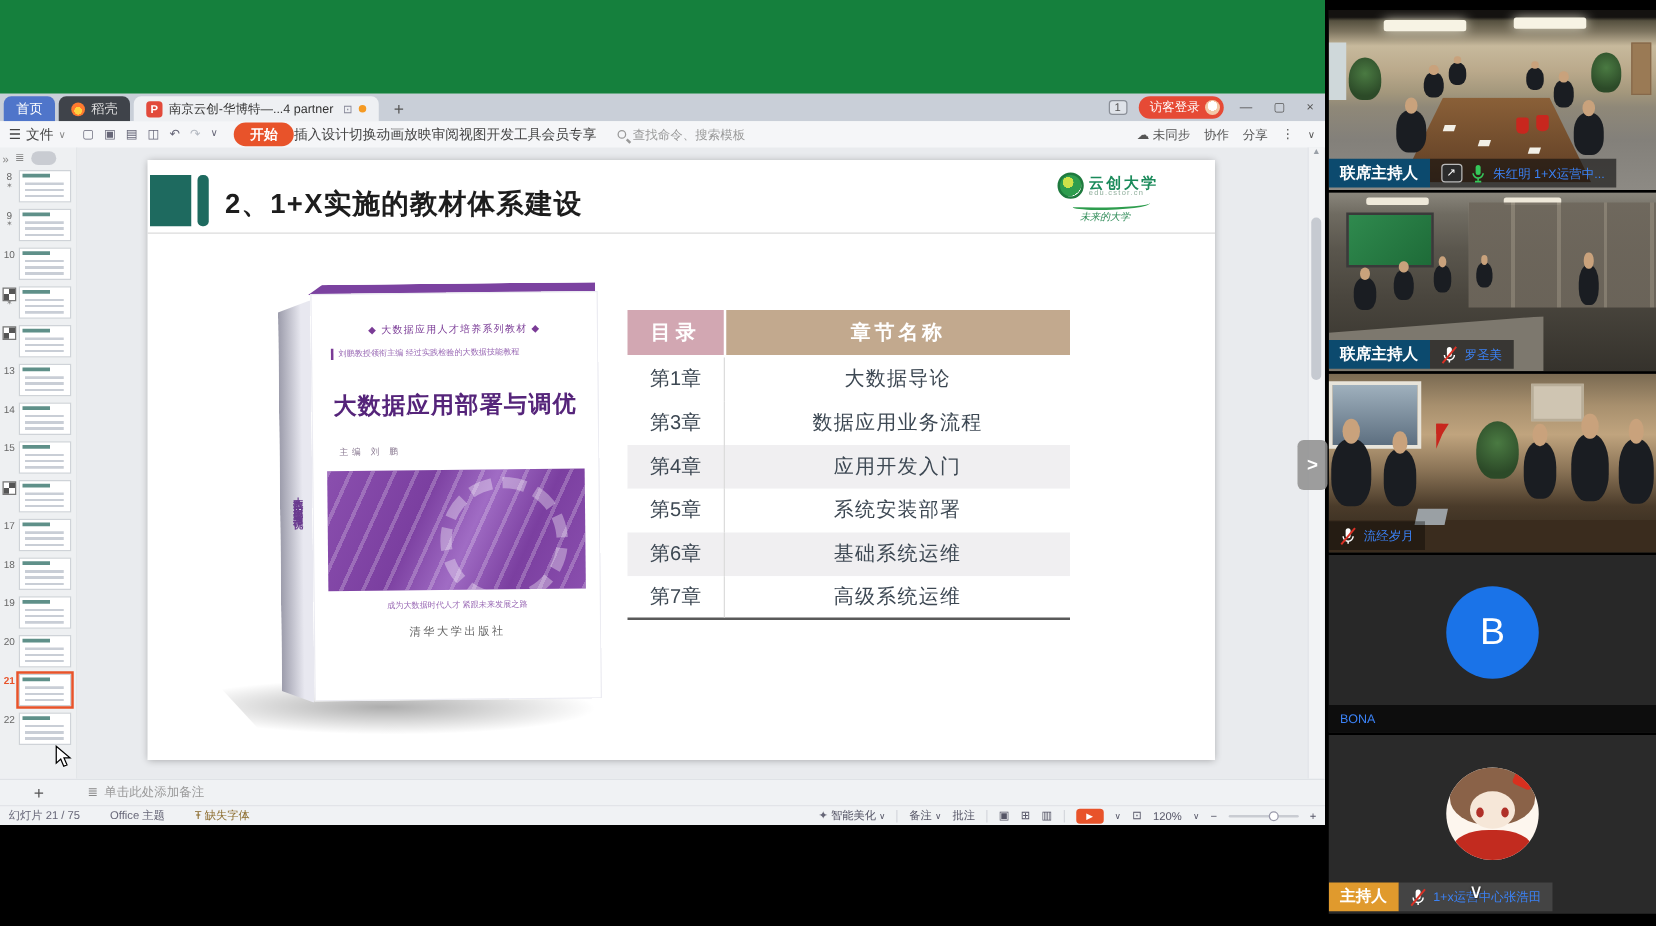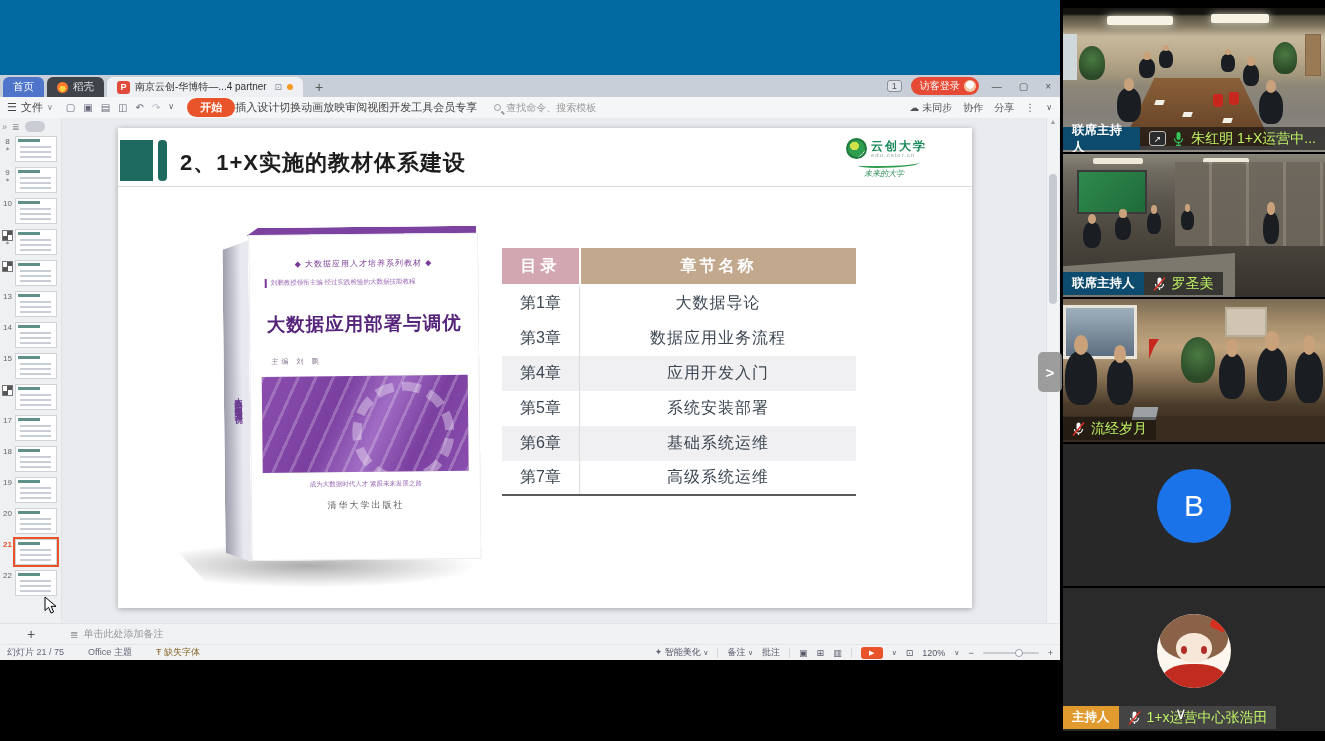--- a/index.html
+++ b/index.html
@@ -1,21 +1,21 @@
 <!DOCTYPE html>
 <html><head>
 <meta charset="utf-8">
 <style>
 * { box-sizing:border-box; margin:0; padding:0; }
 body { margin:0; background:#000; }
 .root { position:relative; width:1325px; height:741px; background:#000; overflow:hidden;
         font-family:"Liberation Sans","DejaVu Sans",sans-serif; }
 
 
-.screen-share { position:absolute; left:0; top:0; width:1060px; height:640px; background:#0369a1; }
+.screen-share { position:absolute; left:0; top:0; width:1060px; height:640px; background:#15803d; }
 .wps { position:absolute; left:0; top:75px; width:1060px; height:585px; background:#f5f6f8; }
 
 
 .tabbar { height:22px; background:#c9cfd8; display:flex; align-items:flex-end; padding-left:3px; position:relative; }
 .tab { height:20px; display:flex; align-items:center; gap:5px; font-size:10.5px; padding:0 10px;
        border-radius:6px 6px 0 0; margin-right:3px; white-space:nowrap; }
 .tab-home { background:#4f75ca; color:#fff; }
 .tab-docer { background:#3f434a; color:#ddd; }
 .flame { width:11px; height:11px; border-radius:50%; background:radial-gradient(circle at 50% 60%, #ffd23f 0 35%, #ff7a2f 36%); }
 .tab-doc { background:#eef0f3; color:#333; width:196px; }
@@ -186,21 +186,21 @@
    border-top:8px solid #c8271e; }
 .s3-table { position:absolute; left:0; right:0; bottom:0; height:26px; background:#3a2c1e; }
 .s3-laptop { position:absolute; left:70px; bottom:22px; width:24px; height:13px; background:#9aa0a4; transform:skewX(-12deg); }
 
 .vlabel { position:absolute; left:0; bottom:2px; display:flex; height:23px; z-index:3; }
 .vbadge { display:flex; align-items:center; padding:0 9px; font-size:12.5px; color:#fff; font-weight:bold; }
 .vbadge.green { background:#0c4a6e; }
 .vbadge.orange { background:#e09a2d; }
 .vmeta { display:flex; align-items:center; gap:6px; background:rgba(15,15,15,.62); padding:0 9px; }
 .vmeta.light { background:rgba(90,90,90,.55);justify-content:space-between; }
-.vname { color:#bef264; font-size:14px; white-space:nowrap; }
+.vname { color:#3b82f6; font-size:10px; white-space:nowrap; }
 .vstrip { position:absolute; left:0; right:0; bottom:0; height:22px; background:rgba(8,8,8,.85);
           color:#fff; font-size:12.5px; display:flex; align-items:center; padding:0 9px; z-index:3; }
 .share-ic { width:17px; height:15px; background:#2b2b2b; border:1px solid #bbb; border-radius:3px; color:#fff;
             font-size:9px; display:flex; align-items:center; justify-content:center; }
 .bcircle { position:absolute; left:50%; top:44%; transform:translate(-50%,-50%); width:74px; height:74px;
    border-radius:50%; background:#1a73e8; color:#fff; font-size:30px;
    display:flex; align-items:center; justify-content:center; }
 .anime-avatar { position:absolute; left:50%; top:44%; transform:translate(-50%,-50%); width:74px; height:74px;
    border-radius:50%; overflow:hidden; background:#fdf6ee; }
 .av-hair { position:absolute; left:4%; top:0; width:92%; height:62%; background:#8a6248; border-radius:50% 50% 46% 46%; }
@@ -585,20 +585,23 @@
             <line x1="6.5" y1="12" x2="6.5" y2="14" stroke="#fff" stroke-width="1.2"></line>
             <line x1="1" y1="14.5" x2="12" y2="1.5" stroke="#d93025" stroke-width="1.6"></line>
           </svg>
           <span class="vname">流经岁月</span>
         </span>
       </div>
     </div>
 
     <div class="vcell" style="top:444px;height:142px;background:#282828">
       <div class="bcircle">B</div>
+      <div class="vstrip">
+        <span class="vname">BONA</span>
+      </div>
     </div>
 
     <div class="vcell" style="top:588px;height:143px;background:#2a2a2a">
       <div class="anime-avatar">
         <div class="av-hair"></div>
         <div class="av-bow"></div>
         <div class="av-face"></div>
         <div class="av-eye" style="left:32%"></div>
         <div class="av-eye" style="right:32%"></div>
         <div class="av-outfit"></div>

